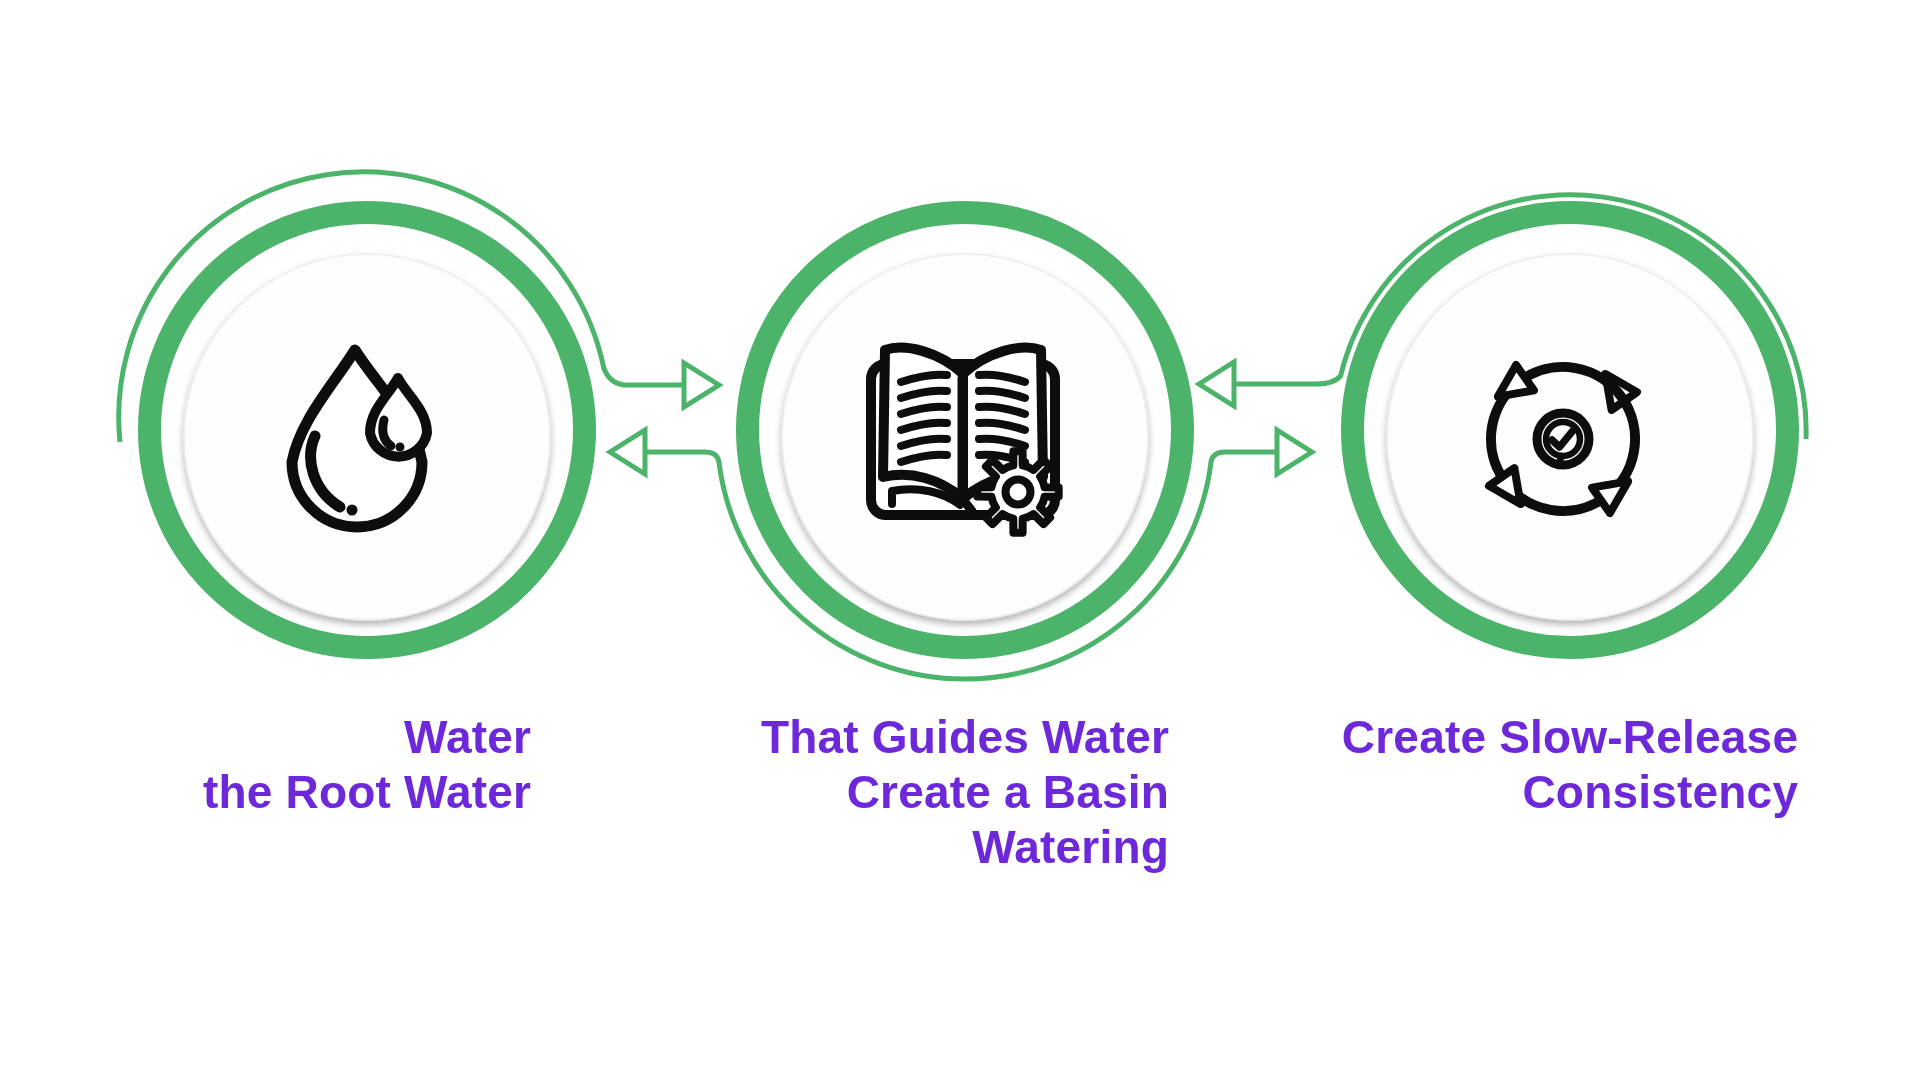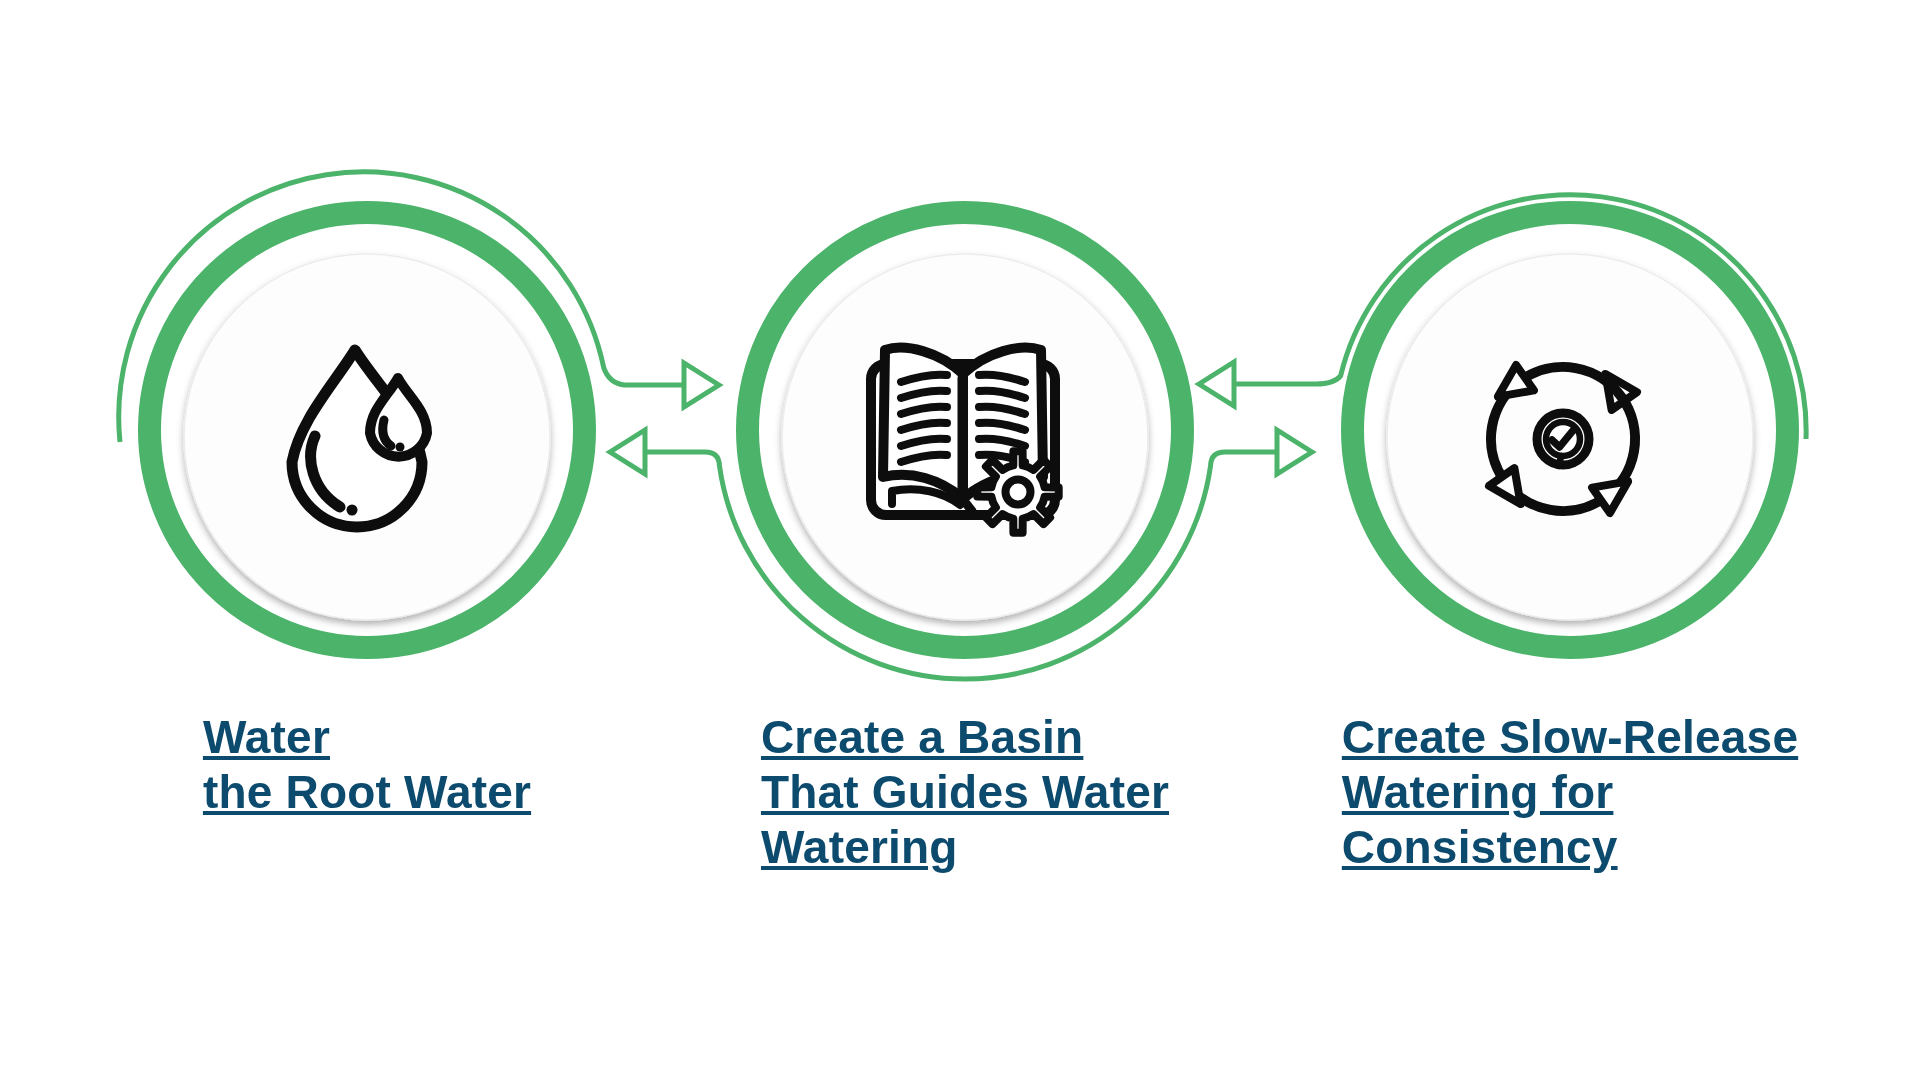--- a/index.html
+++ b/index.html
@@ -16,28 +16,27 @@
     position: absolute;
     left: 0; top: 0;
     width: 1920px;
     height: 1080px;
     display: block;
   }
   .step-label {
     position: absolute;
     top: 710px;
     transform: translateX(-50%);
-    text-align: left;
+    text-align: right;
     font-size: 46px;
     line-height: 55px;
     font-weight: 700;
-    color: #0c4a6e;
+    color: #6d28d9;
     white-space: nowrap;
     letter-spacing: 0.2px;
-    text-decoration: underline;
   }
   .step-label span { display: block; }
   .label-1 { left: 367px; }
   .label-2 { left: 965px; }
   .label-3 { left: 1570px; }
 </style>
 </head>
 <body>
 
 <div class="stage">
@@ -130,24 +129,23 @@
       <path stroke-width="6.5" d="M1561,456 L1559,466"></path>
     </g>
   </svg>
 
   <div class="step-label label-1">
     <span>Water</span>
     <span>the Root Water</span>
   </div>
 
   <div class="step-label label-2">
+    <span>That Guides Water</span>
     <span>Create a Basin</span>
-    <span>That Guides Water</span>
     <span>Watering</span>
   </div>
 
   <div class="step-label label-3">
     <span>Create Slow-Release</span>
-    <span>Watering for</span>
     <span>Consistency</span>
   </div>
 
 </div>
 
 </body></html>

